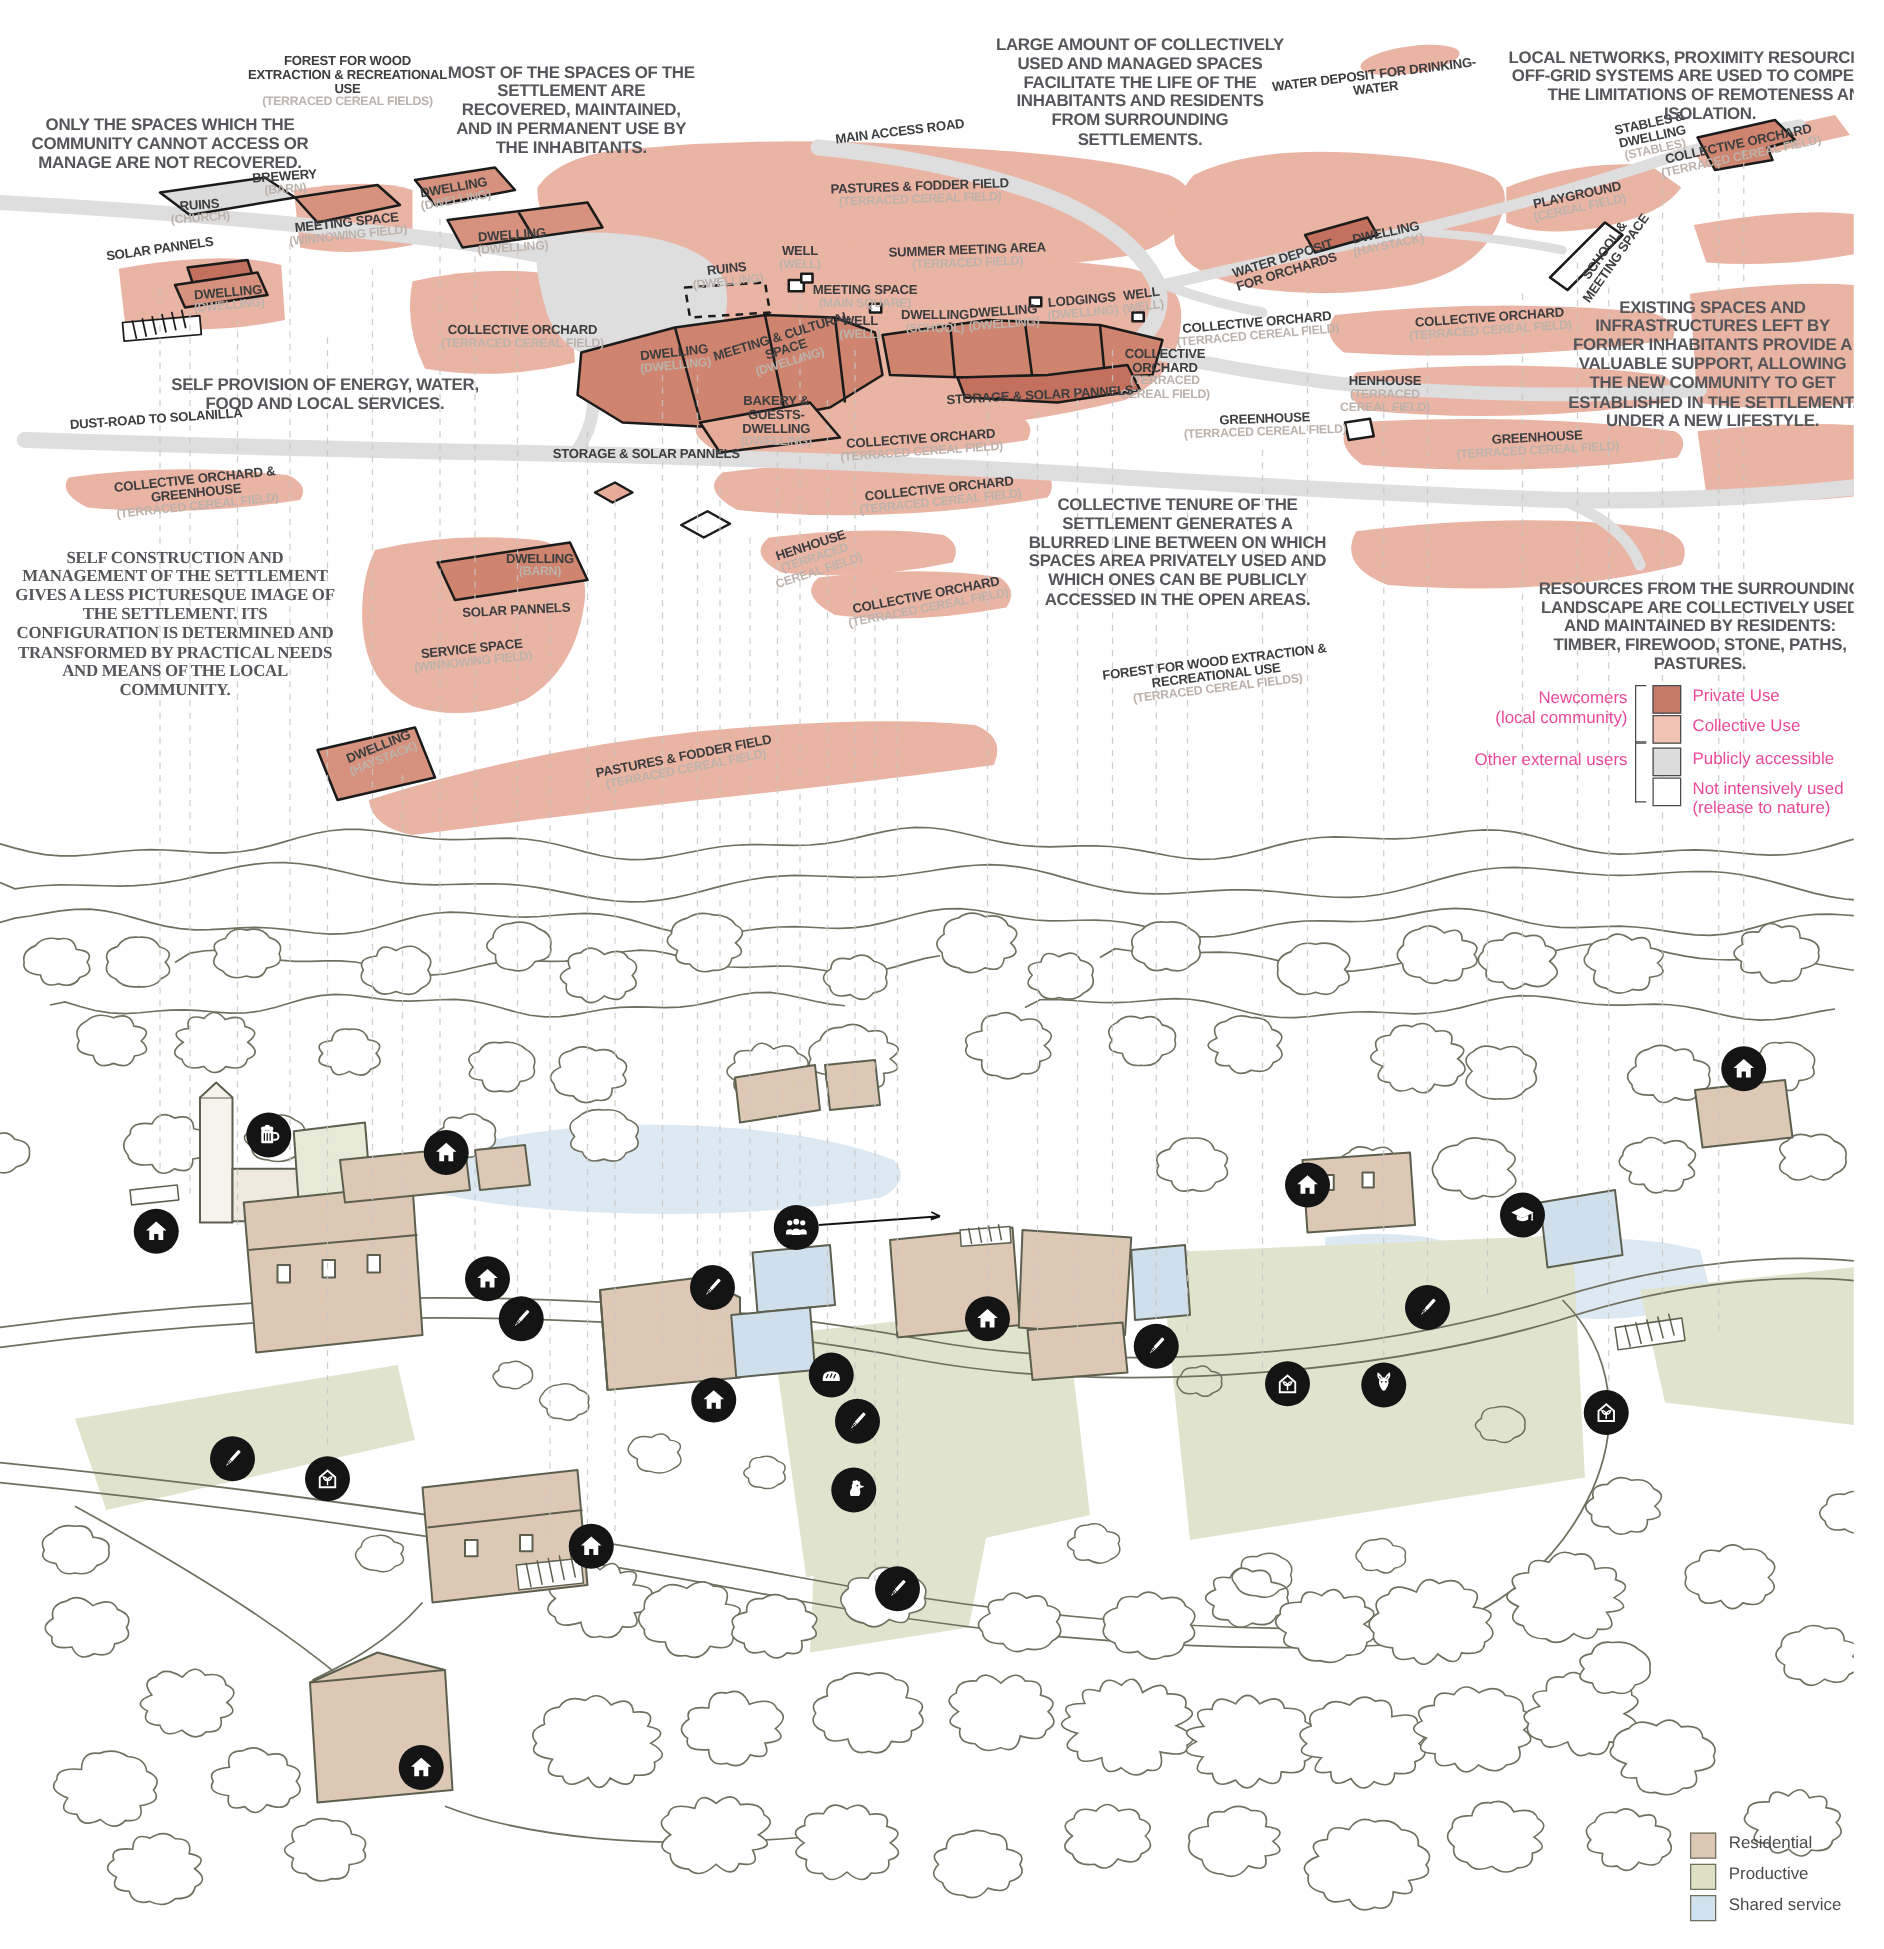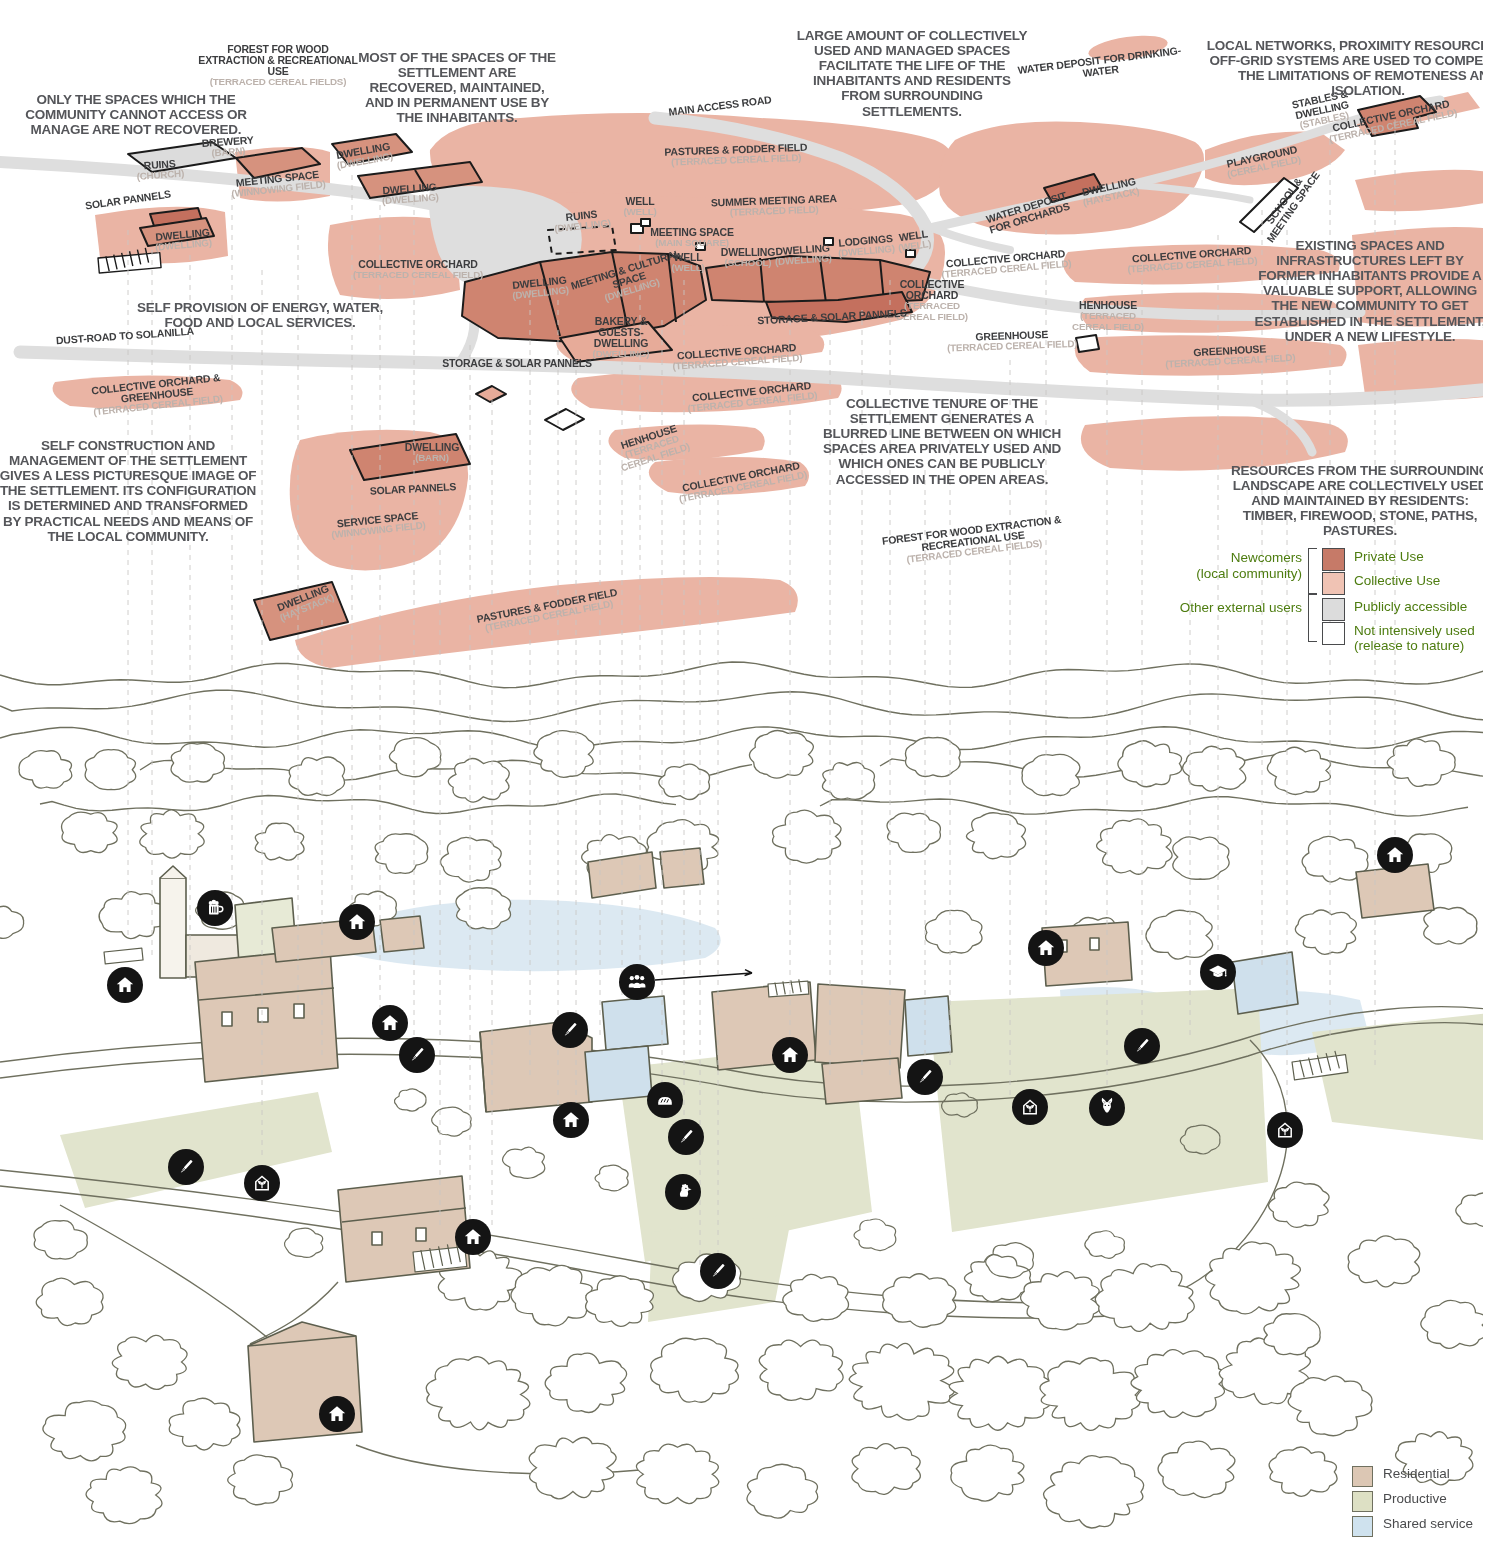--- a/index.html
+++ b/index.html
@@ -15,21 +15,21 @@
   
   .annotation{position:absolute;text-align:center;color:#55565a;font-weight:700;
               font-size:13.5px;line-height:1.12;letter-spacing:-0.25px;z-index:5;}
   
   .badge{position:absolute;width:36px;height:36px;border-radius:50%;background:#141414;
          display:flex;align-items:center;justify-content:center;
          transform:translate(-50%,-50%);z-index:6;}
   .badge svg{width:24px;height:24px;display:block;}
   
   .legend-top{position:absolute;left:1172px;top:546px;width:320px;height:120px;
-              font-size:13.5px;color:#4d7c0f;z-index:7;}
+              font-size:13.5px;color:#ec4899;z-index:7;}
   .lg-group{position:absolute;right:190px;text-align:right;line-height:1.15;white-space:pre-line;}
   .lg-bracket{position:absolute;left:136px;width:8px;border:1.5px solid #4a4b4d;border-right:none;}
   .lg-item{position:absolute;left:150px;display:flex;gap:9px;align-items:flex-start;line-height:1.1;}
   .lg-sw{width:21px;height:21px;border:1px solid #4a4b4d;flex:0 0 auto;}
   .lg-item .lbl{white-space:pre-line;padding-top:2px;}
   
   .legend-bottom{position:absolute;left:1352px;top:1466px;font-size:13.5px;color:#4a4b4d;z-index:7;}
   .lb-row{display:flex;margin-bottom:4px;}
   .lb-sw{width:19px;height:19px;border:1px solid #6f705f;margin-right:10px;}
 </style>
@@ -448,21 +448,21 @@
       <div class="map-label wrapped" style="left: 973px; top: 541px; width: 218px; transform: translate(-50%, -50%) rotate(-7deg);"><span>FOREST FOR WOOD EXTRACTION &amp; RECREATIONAL USE</span><span class="sub">(TERRACED CEREAL FIELDS)</span></div>
     </div>
 <div id="annotations-layer">
       <div class="annotation" style="left: 136px; top: 92px; width: 232px; transform: translateX(-50%);">ONLY THE SPACES WHICH THE COMMUNITY CANNOT ACCESS OR MANAGE ARE NOT RECOVERED.</div>
       <div class="annotation" style="left: 457px; top: 50px; width: 200px; transform: translateX(-50%);">MOST OF THE SPACES OF THE SETTLEMENT ARE RECOVERED, MAINTAINED, AND IN PERMANENT USE BY THE INHABITANTS.</div>
       <div class="annotation" style="left: 912px; top: 28px; width: 238px; transform: translateX(-50%);">LARGE AMOUNT OF COLLECTIVELY USED AND MANAGED SPACES FACILITATE THE LIFE OF THE INHABITANTS AND RESIDENTS FROM SURROUNDING SETTLEMENTS.</div>
       <div class="annotation" style="left: 1368px; top: 38px; width: 332px; transform: translateX(-50%);">LOCAL NETWORKS, PROXIMITY RESOURCES AND OFF-GRID SYSTEMS ARE USED TO COMPENSATE THE LIMITATIONS OF REMOTENESS AND ISOLATION.</div>
       <div class="annotation" style="left: 1370px; top: 238px; width: 238px; transform: translateX(-50%);">EXISTING SPACES AND INFRASTRUCTURES LEFT BY FORMER INHABITANTS PROVIDE A VALUABLE SUPPORT, ALLOWING THE NEW COMMUNITY TO GET ESTABLISHED IN THE SETTLEMENT, UNDER A NEW LIFESTYLE.</div>
       <div class="annotation" style="left: 260px; top: 300px; width: 260px; transform: translateX(-50%);">SELF PROVISION OF ENERGY, WATER, FOOD AND LOCAL SERVICES.</div>
       <div class="annotation" style="left: 942px; top: 396px; width: 248px; transform: translateX(-50%);">COLLECTIVE TENURE OF THE SETTLEMENT GENERATES A BLURRED LINE BETWEEN ON WHICH SPACES AREA PRIVATELY USED AND WHICH ONES CAN BE PUBLICLY ACCESSED IN THE OPEN AREAS.</div>
-      <div class="annotation" style="left: 128px; top: 438px; width: 258px; transform: translateX(-50%);">SELF CONSTRUCTION AND MANAGEMENT OF THE SETTLEMENT GIVES A LESS PICTURESQUE IMAGE OF THE SETTLEMENT. ITS CONFIGURATION IS DETERMINED AND TRANSFORMED BY PRACTICAL NEEDS AND MEANS OF THE LOCAL COMMUNITY.</div>
+      <div class="annotation" style="left: 140px; top: 438px; width: 258px; transform: translateX(-50%); font-family: Liberation Serif, serif;">SELF CONSTRUCTION AND MANAGEMENT OF THE SETTLEMENT GIVES A LESS PICTURESQUE IMAGE OF THE SETTLEMENT. ITS CONFIGURATION IS DETERMINED AND TRANSFORMED BY PRACTICAL NEEDS AND MEANS OF THE LOCAL COMMUNITY.</div>
       <div class="annotation" style="left: 1360px; top: 463px; width: 258px; transform: translateX(-50%);">RESOURCES FROM THE SURROUNDING LANDSCAPE ARE COLLECTIVELY USED AND MAINTAINED BY RESIDENTS: TIMBER, FIREWOOD, STONE, PATHS, PASTURES.</div>
     </div>
 <div id="icons-layer">
       <div class="badge" style="left: 215px; top: 908px;">
         <svg viewBox="0 0 24 24">
           <use href="#ic-beer"></use>
         </svg>
       </div>
       <div class="badge" style="left: 357px; top: 922px;">
         <svg viewBox="0 0 24 24">

